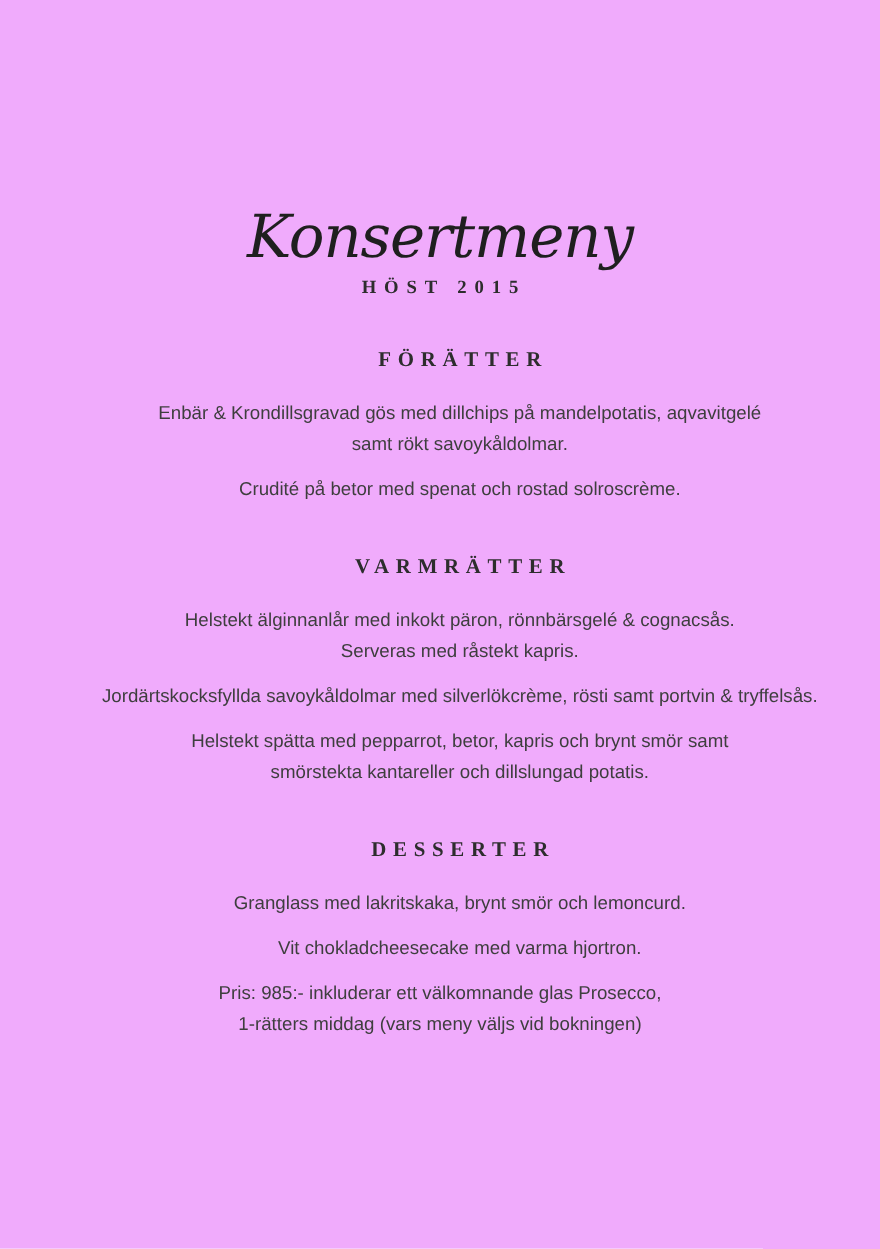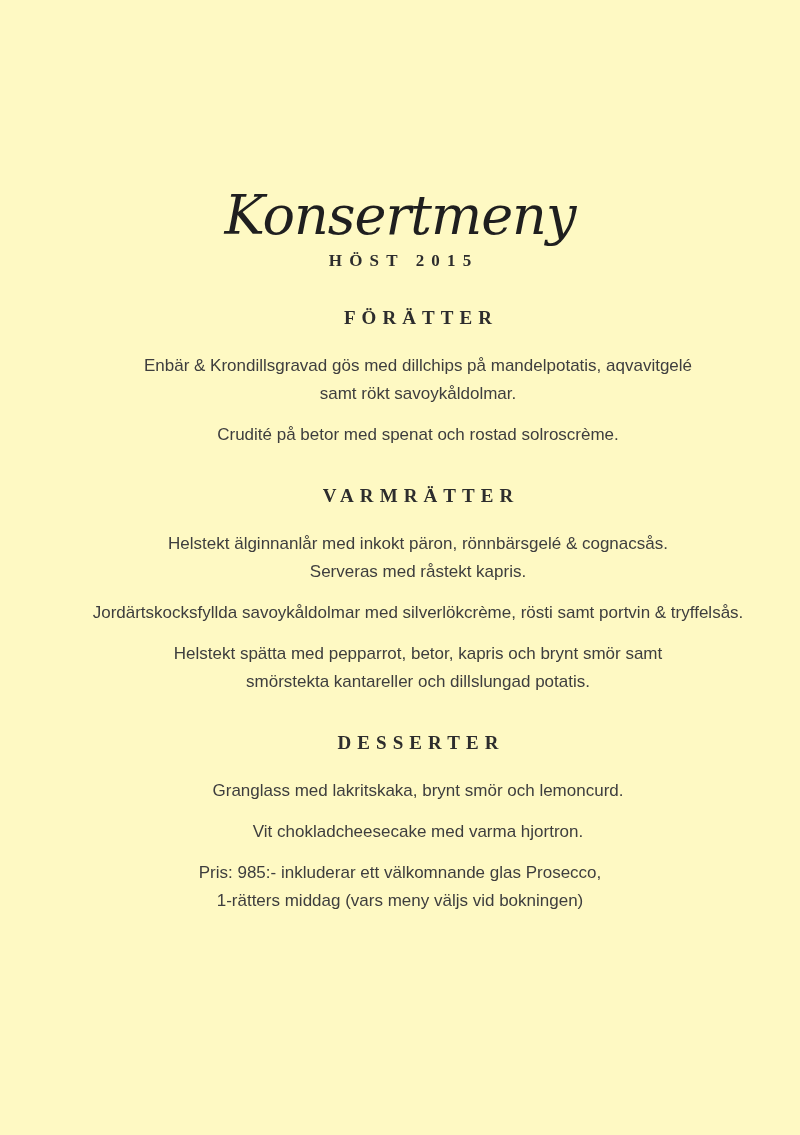--- a/index.html
+++ b/index.html
@@ -12,21 +12,21 @@
     height: 1135px;
     overflow: hidden;
     font-family: "Liberation Sans", sans-serif;
   }
   .page {
     width: 800px;
     height: 1135px;
     box-sizing: border-box;
     padding-top: 188px;
     text-align: center;
-    background: #fef9c3;
+    background: #f0abfc;
   }
   .title-script {
     margin: 0;
     font-family: "DejaVu Serif", serif;
     font-style: italic;
     font-weight: 400;
     font-size: 54px;
     line-height: 1.05;
     color: #1f1f1f;
     letter-spacing: -1px;
@@ -34,21 +34,21 @@
   .subtitle {
     margin-top: 6px;
     font-family: "Liberation Serif", serif;
     font-weight: 700;
     font-size: 17px;
     letter-spacing: 0.42em;
     text-indent: 0.42em; 
     color: #2d2d2d;
   }
   .section {
-    margin-top: 36px;
+    margin-top: 46px;
     padding-left: 36px;
   }
   .section-heading {
     margin: 0 0 23px 0;
     font-family: "Liberation Serif", serif;
     font-weight: 700;
     font-size: 19px;
     letter-spacing: 0.32em;
     text-indent: 0.32em;
     color: #2d2d2d;

